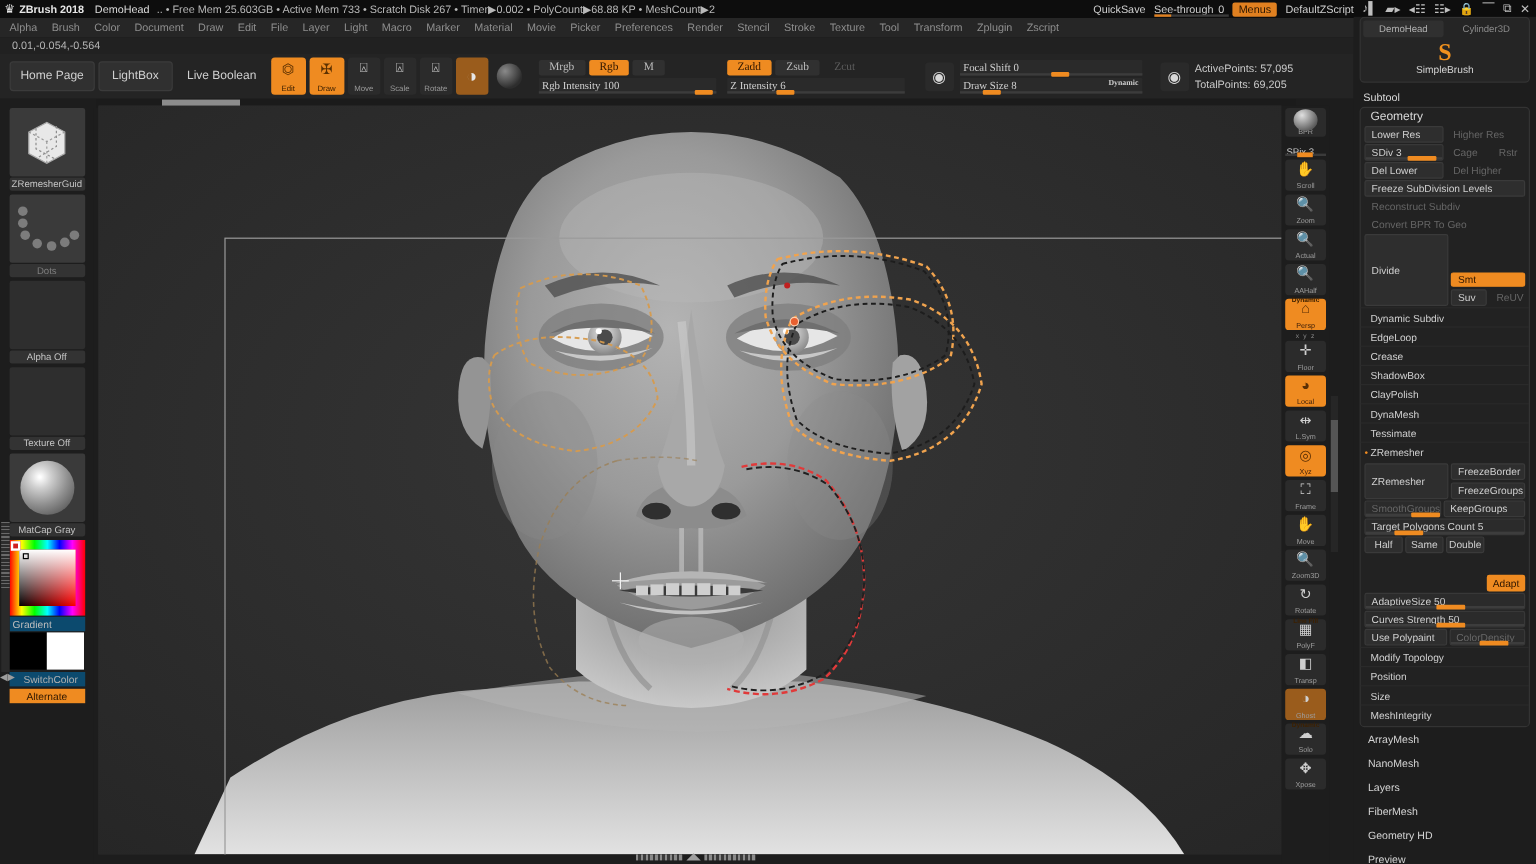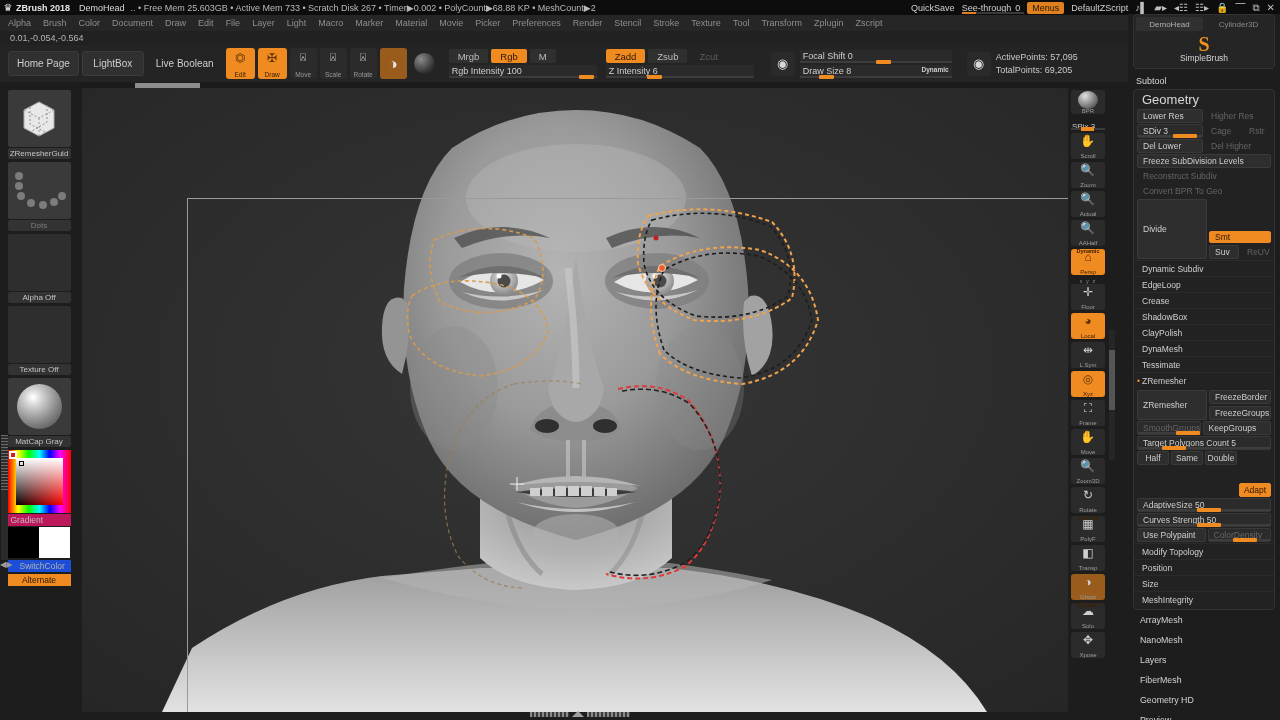--- a/index.html
+++ b/index.html
@@ -42,21 +42,21 @@
   .modebtn .gl{ position:absolute; top:3px; left:0; width:100%; text-align:center; font-size:12px; color:#5b3000;}
   .sqbtn{ width:27px; height:31px; background:#2b2b2b; border-radius:3px; position:relative;
     display:flex; flex-direction:column; align-items:center; justify-content:flex-end; padding-bottom:1px;}
   .sqbtn .lbl{ font-size:6.5px; color:#9a9a9a; }
   .sqbtn .gl{ position:absolute; top:3px; left:0; width:100%; text-align:center; font-size:11px; color:#d2d2d2;}
   .sqbtn.act{ background:#9a5c1c; }
   .circbtn{ width:30px; height:31px; display:flex; align-items:center; justify-content:center;}
   .csphere{ width:21px; height:21px; border-radius:50%;
     background: radial-gradient(circle at 33% 30%, #8a8a8a, #2d2d2d 70%); }
 
-  .rgbgroup{ display:flex; flex-direction:column; gap:2px; margin-left:6px; }
+  .rgbgroup{ display:flex; flex-direction:column; gap:2px; margin-left:6px;font-family:Liberation Serif, serif; }
   .rgbrow{ display:flex; align-items:center; gap:3px; }
   .pill{ font-size:9.5px; padding:1.5px 9px; border-radius:2px; background:#303030; color:#bdbdbd;}
   .pill.on{ background:#ef8b21; color:#2e1600; }
   .pill.dis{ color:#5d5d5d; background:transparent;}
   .sliderwrap{ position:relative; width:148px; height:13px;text-align:right; }
   .slider{ position:absolute; left:0; top:0; width:100%; height:13px; background:#2a2a2a; border-radius:1px; }
   .slider .lab{ position:absolute; left:3px; top:0px; font-size:9px; color:#cfcfcf; line-height:13px; white-space:nowrap;}
   .slider .track{ position:absolute; left:0; bottom:0px; height:2px; width:100%; background:#3c3c3c;}
   .slider .knob{ position:absolute; bottom:-1px; width:15px; height:4px; background:#ef8b21; border-radius:1px;}
   .slider .dyn{ position:absolute; right:3px; top:1px; font-size:6.5px; font-weight:bold; color:#cfcfcf;}
@@ -85,24 +85,24 @@
   .dotsicon s{ position:absolute; width:8px; height:8px; background:#7c7c7c; border-radius:50%;}
 
   .colorblock{ width:63px; margin:0 auto; }
   .cpicker{ width:63px; height:63px; position:relative;
     background: linear-gradient(to right, #ff0000 0%, #ffff00 16%, #00ff00 33%, #00ffff 50%, #0000ff 66%, #ff00ff 83%, #ff0000 100%); }
   .cpicker .inner{ position:absolute; left:8px; top:8px; width:47px; height:47px;
     background: linear-gradient(to bottom, rgba(255,255,255,1), rgba(255,255,255,0)),
                 linear-gradient(to right, rgba(0,0,0,1), rgba(255,0,0,1)); }
   .cpicker .sel{ position:absolute; left:1px; top:1px; width:8px; height:8px; border:2px solid #fff; background:#d02020;}
   .cpicker .crosshair{ position:absolute; left:11px; top:11px; width:5px; height:5px; border:1px solid #000; }
-  .gradlab{ width:63px; font-size:8.5px; color:#bdbdbd; padding:1px 3px; background:#be185d; margin-top:1px;}
+  .gradlab{ width:63px; font-size:8.5px; color:#bdbdbd; padding:1px 3px; background:#0c4a6e; margin-top:1px;}
   .swatches{ display:flex; width:63px; margin-top:1px; }
   .swatches b{ display:block; width:31px; height:31px; }
-  .switchlab{ width:63px; font-size:8.5px; color:#b0b0b0; text-align:center; background:#1d4ed8; padding:1px 12px; margin-top:2px;}
+  .switchlab{ width:63px; font-size:8.5px; color:#b0b0b0; text-align:center; background:#0c4a6e; padding:1px 12px; margin-top:2px;}
   .altlab{ width:63px; font-size:8.5px; color:#2e1700; text-align:center; background:#ef8b21; padding:1px 0; margin-top:2px;}
 
   
   .lscroll{ position:absolute; left:1px; top:345px; width:7px; height:125px; background:#2a2a2a;}
   .lscroll i{ position:absolute; left:0; top:0; width:7px; height:55px;
     background: repeating-linear-gradient(0deg,#6a6a6a 0 1px,#2d2d2d 1px 3px); }
   .lsarrow{ position:absolute; left:0px; top:470px; font-size:8px; color:#9c9c9c;}
 
   
   .canvas{ position:absolute; left:82px; top:88px; width:986px; height:624px; background:#2e2e2e;
@@ -139,21 +139,21 @@
     background:#1d1d1d; overflow:hidden; }
   .tgroup{ margin:0 5px 4px 5px; border:1px solid #333; border-radius:4px; background:#252525; padding:2px;}
   .brushrow{ display:flex; gap:2px; }
   .brushslot{ flex:1; height:14px; background:#303030; border-radius:2px; font-size:8px;
     display:flex; align-items:center; justify-content:center; color:#b0b0b0; overflow:hidden;}
   .brushbig{ height:35px; display:flex; flex-direction:column; align-items:center; justify-content:center; }
   .brushbig .s{ font-size:20px; color:#f0911e; font-weight:bold; line-height:18px; font-family:"Liberation Serif", serif;}
   .brushbig .n{ font-size:8.5px; color:#d4d4d4; }
   .paltitle{ font-size:9px; color:#d8d8d8; padding:3px 0 3px 8px; }
   .subgroup{ margin:0 5px; border:1px solid #333; border-radius:4px; background:#222; padding-bottom:2px;}
-  .subtitle{ font-size:13px; color:#d8d8d8; padding:2px 0 2px 8px; }
+  .subtitle{ font-size:10px; color:#d8d8d8; padding:2px 0 2px 8px; }
   .row{ display:flex; gap:2px; padding:0 3px; margin-bottom:1px;}
   .cell{ flex:1; height:14px; background:#2e2e2e; border:1px solid #3a3a3a; border-radius:2px;
     font-size:8.5px; color:#cfcfcf; display:flex; align-items:center; padding-left:5px; }
   .cell.dim{ color:#656565; background:transparent; border-color:transparent;}
   .cell.on{ background:#ef8b21; color:#2f1700; border-color:#ef8b21;margin-top:32px;}
   .tslider{ position:relative; flex:1; height:14px; background:#2b2b2b; border:1px solid #383838; border-radius:2px;}
   .tslider .lab{ position:absolute; left:5px; top:0; font-size:8.5px; color:#cfcfcf; line-height:13px;}
   .tslider .track{ position:absolute; left:0; bottom:0; height:2px; width:100%; background:#3d3d3d;}
   .tslider .knob{ position:absolute; bottom:-1px; height:4px; width:24px; background:#ef8b21; border-radius:1px;}
   .listrow{ font-size:8.5px; color:#d0d0d0; padding:2.5px 0 2.5px 8px; border-top:1px solid #2a2a2a;}

